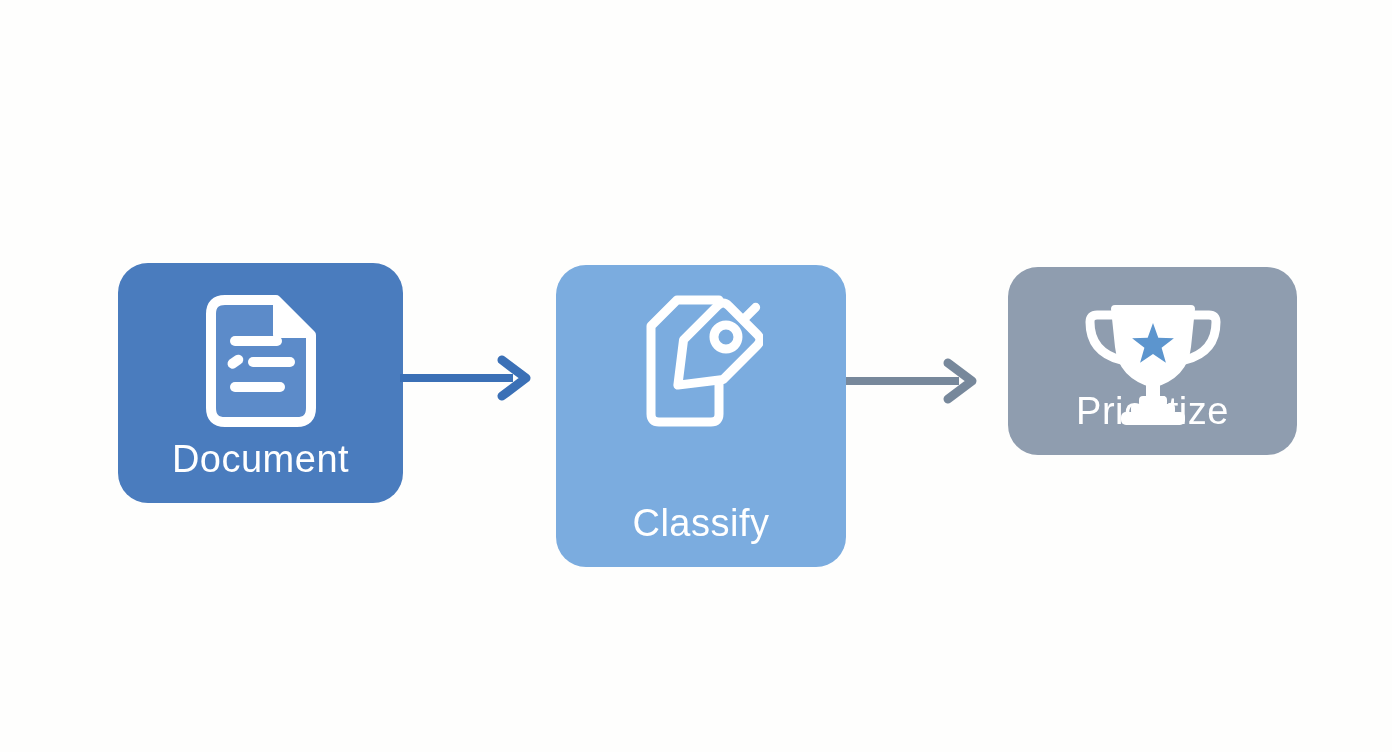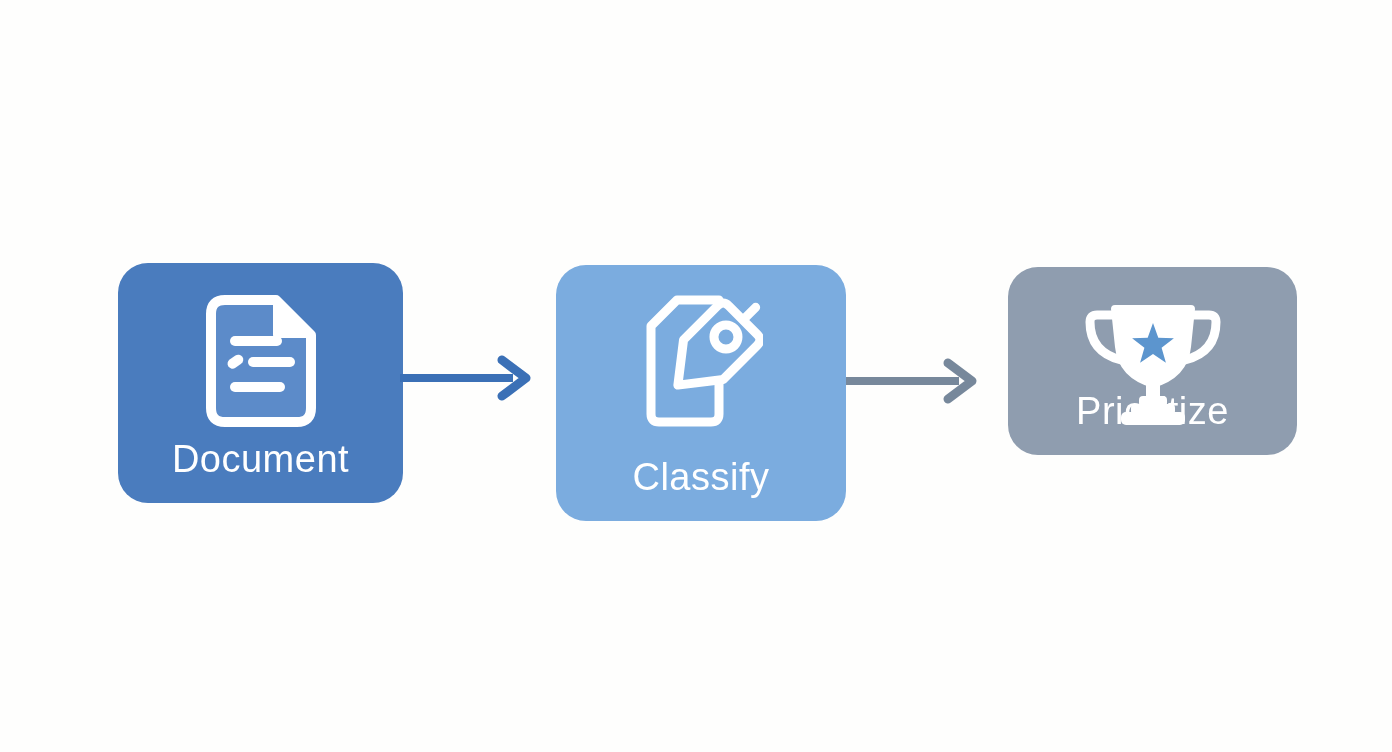--- a/index.html
+++ b/index.html
@@ -9,21 +9,21 @@
     font-family:"Liberation Sans","DejaVu Sans",sans-serif;
     position:relative;
   }
   .canvas{position:absolute;inset:0;}
   .node{
     position:absolute;
     border-radius:30px;
     display:flex;flex-direction:column;align-items:center;justify-content:flex-start;
   }
   .node-document{left:118px;top:263px;width:285px;height:240px;}
-  .node-classify{left:556px;top:265px;width:290px;height:256px;}
+  .node-classify{left:556px;top:265px;width:290px;height:302px;}
   .node-prioritize{left:1008px;top:267px;width:289px;height:188px;}
   .node .icon{display:block;margin-top:28px;height:140px;display:flex;align-items:center;justify-content:center;}
   .node .label{
     position:absolute;bottom:22px;left:0;right:0;
     text-align:center;
     color:#ffffff;
     font-size:38px;
     font-weight:500;
     letter-spacing:0.5px;
   }

